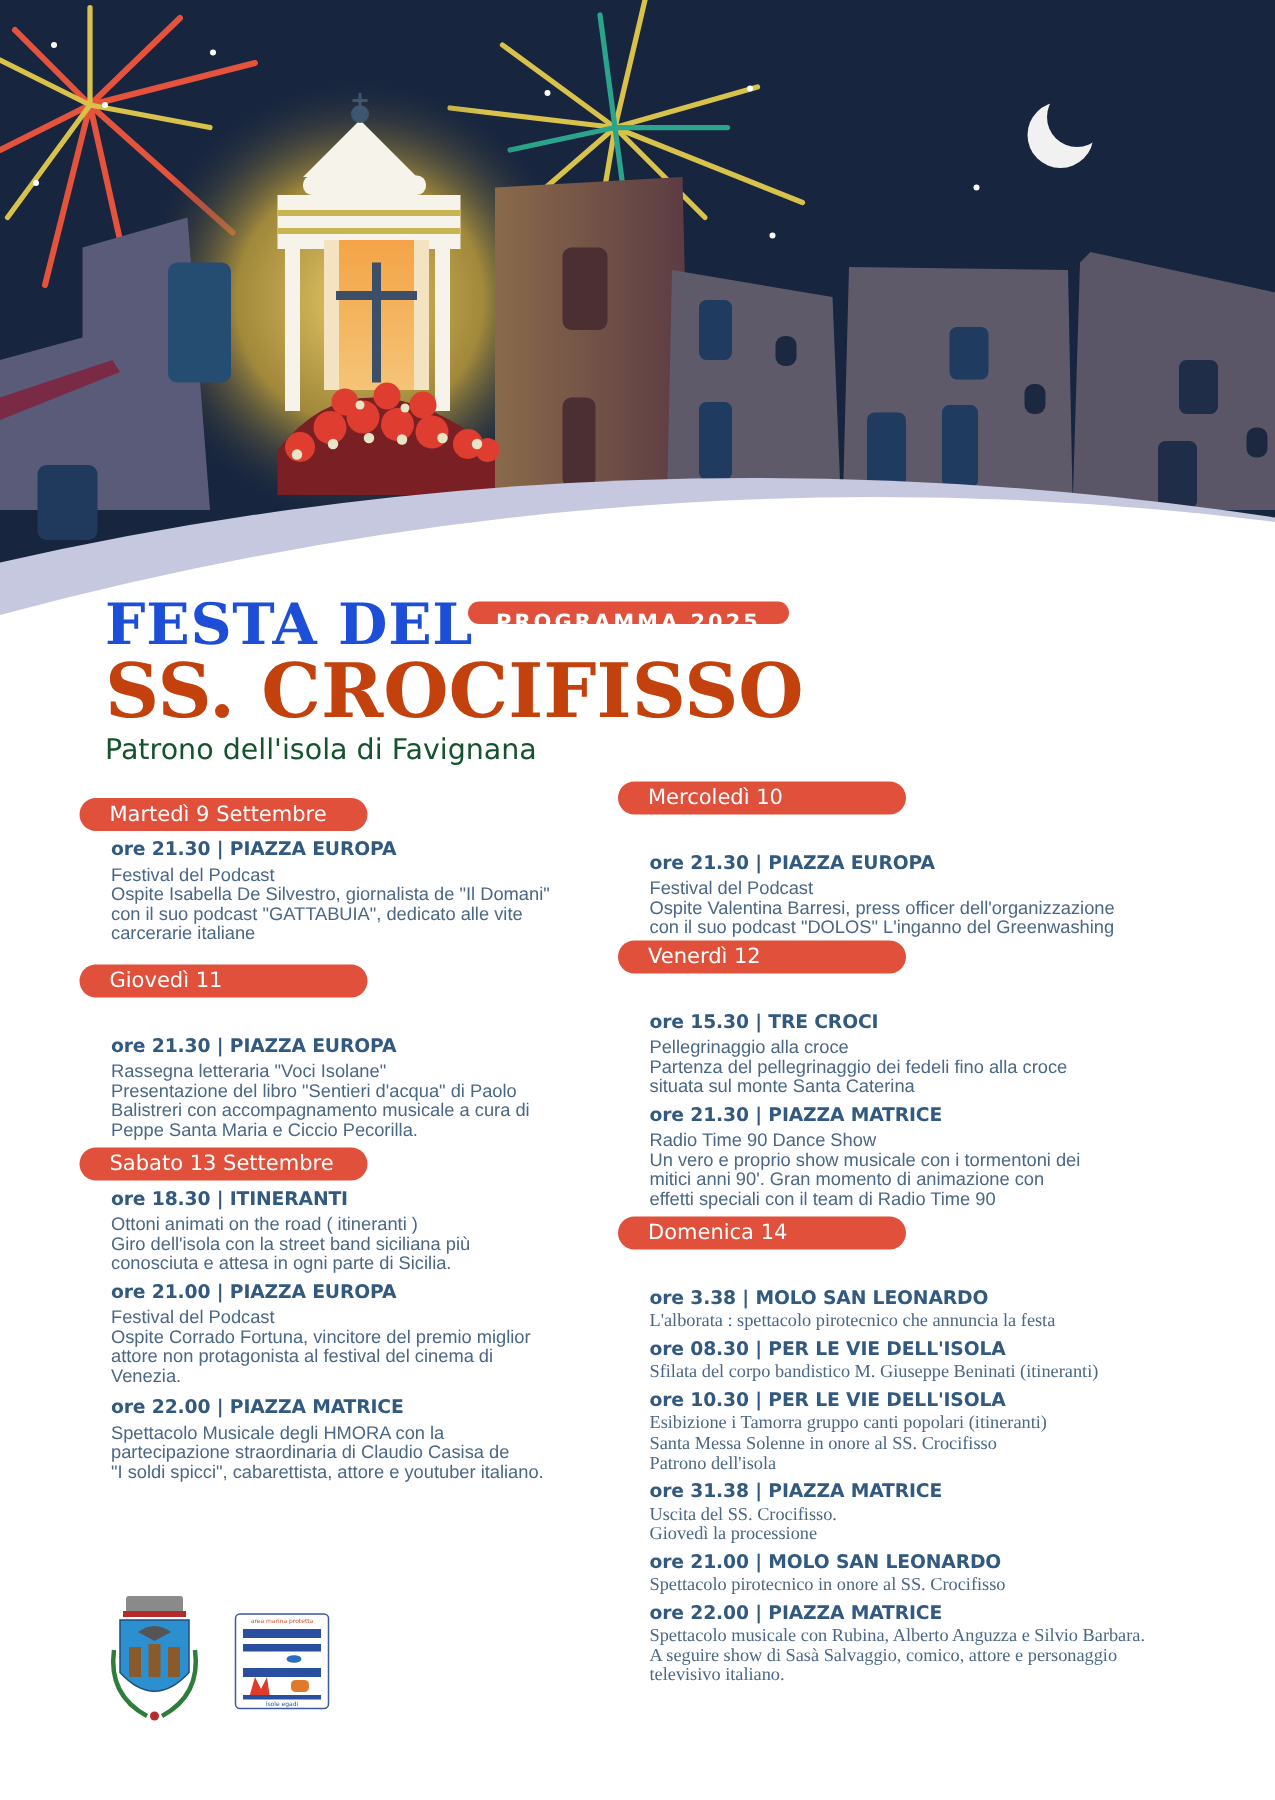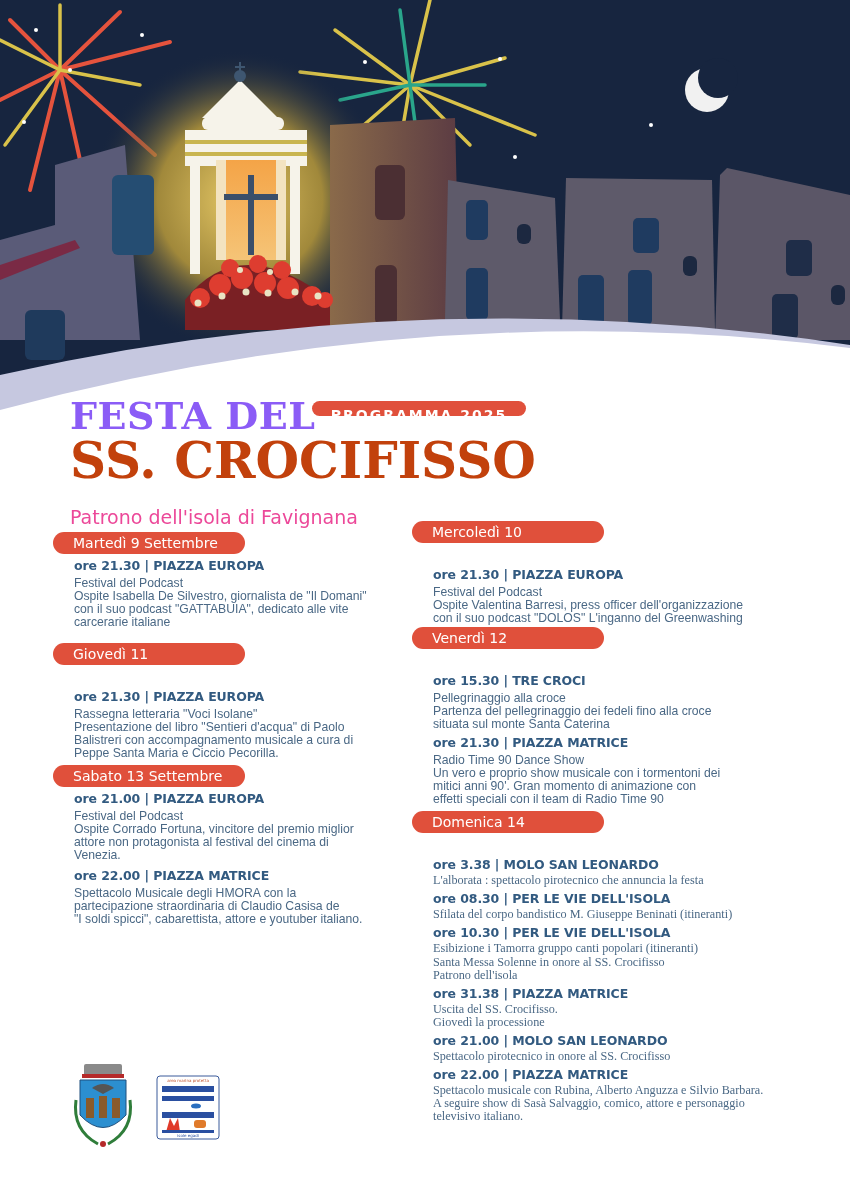--- a/index.html
+++ b/index.html
@@ -3,23 +3,23 @@
   <meta charset="utf-8">
   <style>
     * { box-sizing: border-box; margin: 0; padding: 0; }
     html, body { width: 850px; height: 1200px; background: #ffffff; overflow: hidden; }
     body { position: relative; font-family: "Liberation Sans", "DejaVu Sans", sans-serif; color: #3e5a78; }
 
     #hero { position: absolute; left: 0; top: 0; width: 850px; height: 420px; }
     #hero svg { display: block; }
 
     .title-block { position: absolute; left: 70px; top: 394px; width: 480px; }
-    .title-line1 { font-family: "DejaVu Serif", serif; font-weight: bold; font-size: 38px; color: #8b5cf6; letter-spacing: 0.5px; line-height: 44px; }
+    .title-line1 { font-family: "DejaVu Serif", serif; font-weight: bold; font-size: 38px; color: #1d4ed8; letter-spacing: 0.5px; line-height: 44px; }
     .title-line2 { font-family: "DejaVu Serif", serif; font-weight: bold; font-size: 50px; color: #c2410c; letter-spacing: 0px; line-height: 54px; margin-top: -4px; }
-    .subtitle { font-family: "DejaVu Sans", sans-serif; font-size: 19px; color: #ec4899; margin-top: 17px; line-height: 24px; }
+    .subtitle { font-family: "DejaVu Sans", sans-serif; font-size: 19px; color: #14532d; margin-top: 0px; line-height: 24px; }
     .program-pill { position: absolute; left: 312px; top: 401px; width: 214px; height: 15px; border-radius: 14px; background: #e0503b; color: #fff; font-family: "DejaVu Sans", sans-serif; font-weight: bold; font-size: 14px; letter-spacing: 2px; text-align: center; line-height: 28px; }
 
     .day { position: absolute; }
     .day-pill { display: inline-block; height: 22px; border-radius: 11px; background: #e0503b; color: #fff; font-family: "DejaVu Sans", sans-serif; font-size: 14px; line-height: 22px; padding: 0 20px; width: 192px; }
     .event { padding-left: 21px; }
     .ev-head { font-family: "DejaVu Sans", sans-serif; font-weight: bold; font-size: 12.5px; color: #325a80; line-height: 16px; margin-top: 4px; letter-spacing: -0.1px; }
     .ev-desc { font-family: "Liberation Sans", sans-serif; font-size: 12.2px; color: #4a6885; line-height: 13px; margin-top: 3px; white-space: pre-line; }
     .ev-desc.tight { margin-top: 1px; font-family: Liberation Serif, serif; }
 
     .logos { position: absolute; left: 70px; top: 1060px; width: 160px; height: 90px; }
@@ -195,20 +195,26 @@
     <div class="ev-desc">Rassegna letteraria "Voci Isolane"
 Presentazione del libro "Sentieri d'acqua" di Paolo
 Balistreri con accompagnamento musicale a cura di
 Peppe Santa Maria e Ciccio Pecorilla.</div>
   </div>
 </div>
 
 <div class="day" style="left:53px; top:765px;">
   <div class="day-pill">Sabato 13 Settembre</div>
   <div class="event">
+    <div class="ev-head">ore 18.30 | ITINERANTI</div>
+    <div class="ev-desc">Ottoni animati on the road ( itineranti )
+Giro dell'isola con  la street band siciliana più
+conosciuta e attesa in ogni parte di Sicilia.</div>
+  </div>
+  <div class="event">
     <div class="ev-head">ore 21.00 | PIAZZA EUROPA</div>
     <div class="ev-desc">Festival del Podcast
 Ospite  Corrado Fortuna, vincitore del premio miglior
 attore non protagonista al festival del cinema di
 Venezia.</div>
   </div>
   <div class="event" style="margin-top:6px;">
     <div class="ev-head">ore 22.00 | PIAZZA MATRICE</div>
     <div class="ev-desc">Spettacolo Musicale degli HMORA con la
 partecipazione straordinaria di Claudio Casisa de

